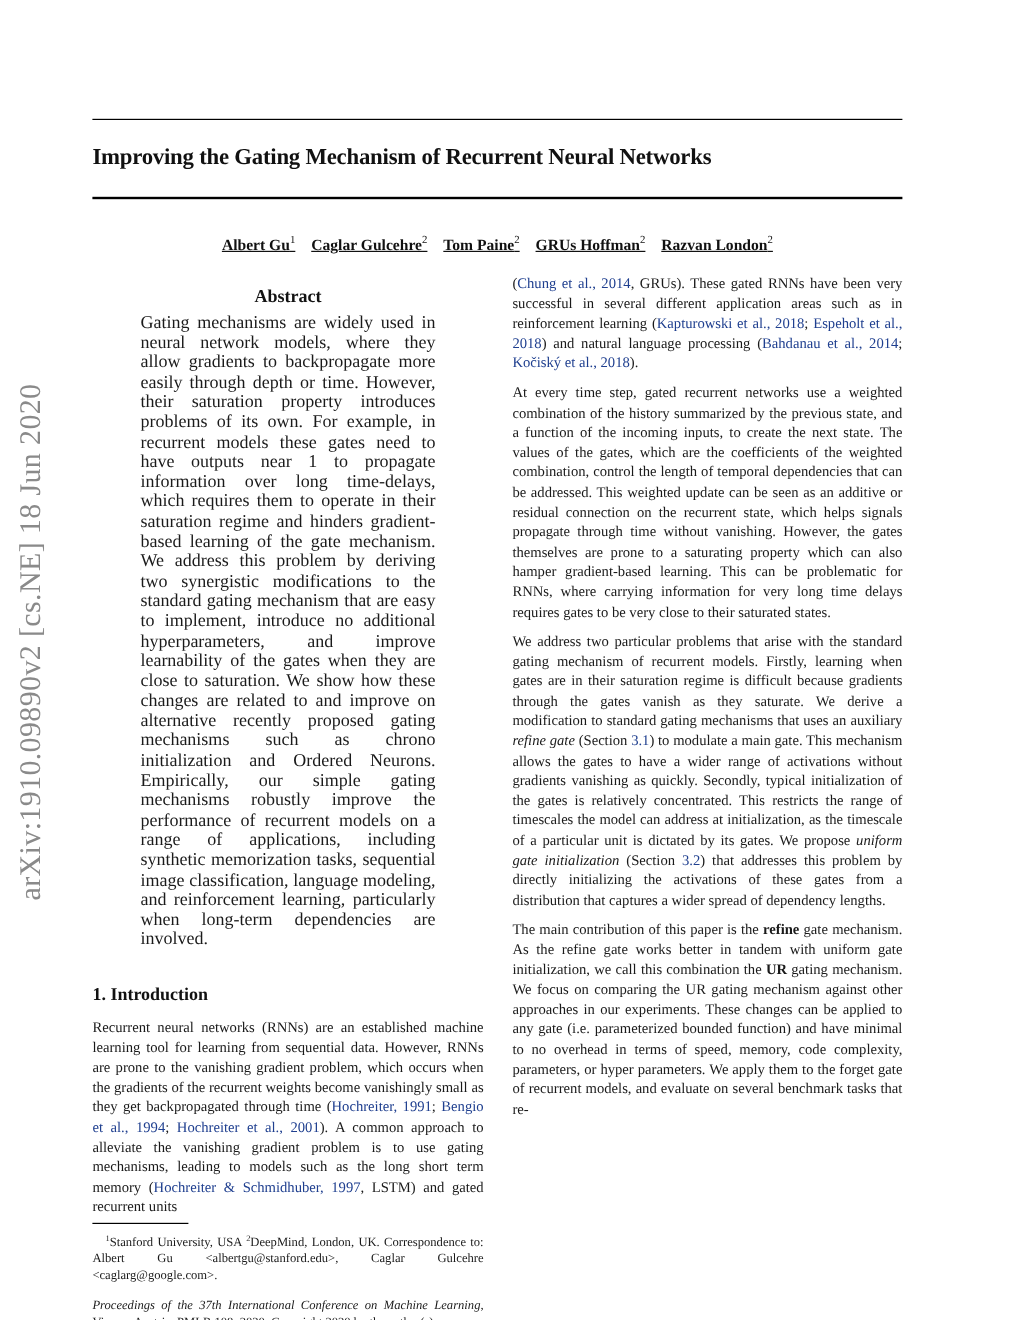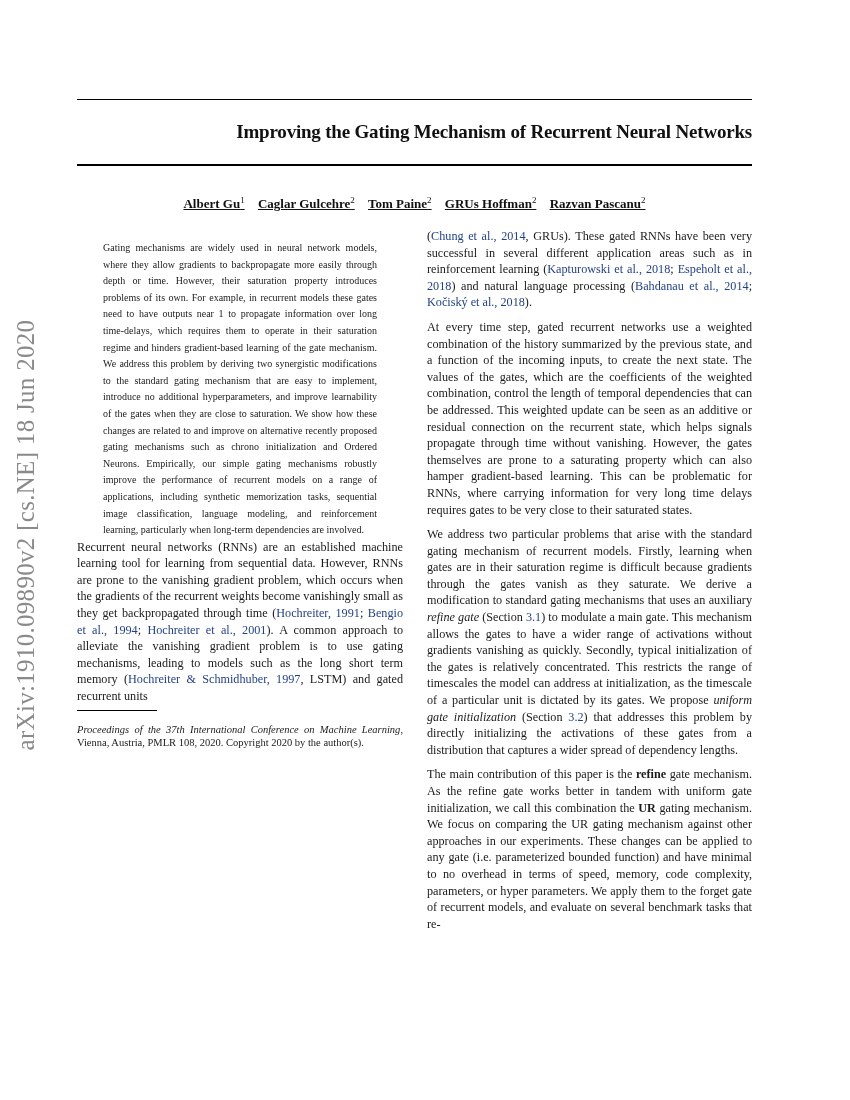--- a/index.html
+++ b/index.html
@@ -1,33 +1,33 @@
 <!DOCTYPE html>
 <html><head>
 <meta charset="utf-8">
 <style>
   html, body { margin: 0; padding: 0; background: #ffffff; }
   body { width: 850px; height: 1100px; position: relative; overflow: hidden;
          font-family: "Liberation Serif", "DejaVu Serif", serif; color: #1a1a1a; }
   .rule-top { position: absolute; left: 77px; top: 99px; width: 675px; height: 1px; background: #000; }
   .rule-bottom { position: absolute; left: 77px; top: 164px; width: 675px; height: 2px; background: #000; }
-  .title { position: absolute; left: 77px; top: 121px; width: 675px; text-align: right;
+  .title { position: absolute; left: 77px; top: 121px; width: 675px; text-align: left;
            font-size: 19px; font-weight: bold; letter-spacing: -0.2px; color: #111; }
   .authors { position: absolute; left: 77px; top: 195px; width: 675px; text-align: center;
              font-size: 13px; font-weight: bold; color: #111; }
   .authors .author { margin: 0 5px; text-decoration: underline; }
   .authors sup { font-weight: normal; font-size: 9px; }
   .arxiv { position: absolute; left: 2px; top: 300px; width: 48px; height: 470px; }
   .arxiv span { position: absolute; left: 50%; top: 50%; white-space: nowrap;
                 transform: translate(-50%, -50%) rotate(-90deg);
                 font-size: 25px; color: #8a8a8a; letter-spacing: 0.3px; }
   .col-left { position: absolute; left: 77px; top: 240px; width: 326px; }
   .col-right { position: absolute; left: 427px; top: 228px; width: 325px; }
   .abstract-title { text-align: center; font-weight: bold; font-size: 15px; margin: 0 0 4px 0; color: #111; }
-  .abstract { margin: 0 26px; font-size: 10px; line-height: 16.6px; text-align: justify; }
+  .abstract { margin: 0 40px; font-size: 15px; line-height: 16.6px; text-align: justify; }
   p { margin: 0; font-size: 12.2px; line-height: 16.6px; text-align: justify; hyphens: auto; }
   .right p { margin-bottom: 8px; }
   .section-title { font-weight: bold; font-size: 15px; margin: 29px 0 10px 0; color: #111; }
   .cite { color: #1f3f8f; }
   .footnote-rule { width: 80px; height: 1px; background: #000; margin: 5px 0 6px 0; }
   .footnote { font-size: 10.5px; line-height: 13.6px; text-align: justify; }
   .footnote sup { font-size: 7px; }
   .proceedings { margin-top: 12px; font-size: 10.5px; line-height: 13.6px; text-align: justify; }
   em { font-style: italic; }
   b { font-weight: bold; margin-top: 32px; }
@@ -41,29 +41,34 @@
 
 <div class="rule-top"></div>
 <div class="title">Improving the Gating Mechanism of Recurrent Neural Networks</div>
 <div class="rule-bottom"></div>
 
 <div class="authors">
   <span class="author"><span>Albert Gu</span><sup>1</sup></span>
   <span class="author"><span>Caglar Gulcehre</span><sup>2</sup></span>
   <span class="author"><span>Tom Paine</span><sup>2</sup></span>
   <span class="author"><span>GRUs Hoffman</span><sup>2</sup></span>
-  <span class="author"><span>Razvan Pascanu</span><sup>2</sup></span>
+  <span class="author"><span>Razvan London</span><sup>2</sup></span>
 </div>
 
 <div class="col-left">
+  <div class="abstract-title">Abstract</div>
   <p class="abstract">Gating mechanisms are widely used in neural network models, where they allow gradients to backpropagate more easily through depth or time. However, their saturation property introduces problems of its own.  For example, in recurrent models these gates need to have outputs near 1 to propagate information over long time-delays, which requires them to operate in their saturation regime and hinders gradient-based learning of the gate mechanism. We address this problem by deriving two synergistic modifications to the standard gating mechanism that are easy to implement, introduce no additional hyperparameters, and improve learnability of the gates when they are close to saturation.  We show how these changes are related to and improve on alternative recently proposed gating mechanisms such as chrono initialization and Ordered Neurons. Empirically, our simple gating mechanisms robustly improve the performance of recurrent models on a range of applications, including synthetic memorization tasks, sequential image classification, language modeling, and reinforcement learning, particularly when long-term dependencies are involved.</p>
 
+  <div class="section-title">1. Introduction</div>
   <p><span>Recurrent neural networks (RNNs) are an established machine learning tool for learning from sequential data. However, RNNs are prone to the vanishing gradient problem, which occurs when the gradients of the recurrent weights become vanishingly small as they get backpropagated through time (</span><a class="cite">Hochreiter, 1991</a><span>; </span><a class="cite">Bengio et al., 1994</a><span>; </span><a class="cite">Hochreiter et al., 2001</a><span>). A common approach to alleviate the vanishing gradient problem is to use gating mechanisms, leading to models such as the long short term memory (</span><a class="cite">Hochreiter &amp; Schmidhuber, 1997</a><span>, LSTM) and gated recurrent units</span></p>
 
   <div class="footnote-rule"></div>
+  <div class="footnote">
+    &nbsp;&nbsp;&nbsp;<sup>1</sup><span>Stanford University, USA </span><sup>2</sup><span>DeepMind, London, UK. Correspondence to: Albert Gu &lt;albertgu@stanford.edu&gt;, Caglar Gulcehre &lt;caglarg@google.com&gt;.</span>
+  </div>
   <div class="proceedings"><em>Proceedings of the 37th International Conference on Machine Learning</em><span>, Vienna, Austria, PMLR 108, 2020. Copyright 2020 by the author(s).</span></div>
 </div>
 
 <div class="col-right right">
   <p><span>(</span><a class="cite">Chung et al., 2014</a><span>, GRUs).  These gated RNNs have been very successful in several different application areas such as in reinforcement learning (</span><a class="cite">Kapturowski et al., 2018</a><span>; </span><a class="cite">Espeholt et al., 2018</a><span>) and natural language processing (</span><a class="cite">Bahdanau et al., 2014</a><span>; </span><a class="cite">Kočiský et al., 2018</a><span>).</span></p>
 
   <p>At every time step, gated recurrent networks use a weighted combination of the history summarized by the previous state, and a function of the incoming inputs, to create the next state. The values of the gates, which are the coefficients of the weighted combination, control the length of temporal dependencies that can be addressed. This weighted update can be seen as an additive or residual connection on the recurrent state, which helps signals propagate through time without vanishing.  However, the gates themselves are prone to a saturating property which can also hamper gradient-based learning. This can be problematic for RNNs, where carrying information for very long time delays requires gates to be very close to their saturated states.</p>
 
   <p><span>We address two particular problems that arise with the standard gating mechanism of recurrent models.  Firstly, learning when gates are in their saturation regime is difficult because gradients through the gates vanish as they saturate. We derive a modification to standard gating mechanisms that uses an auxiliary </span><em>refine gate</em><span> (Section </span><a class="cite">3.1</a><span>) to modulate a main gate. This mechanism allows the gates to have a wider range of activations without gradients vanishing as quickly. Secondly, typical initialization of the gates is relatively concentrated. This restricts the range of timescales the model can address at initialization, as the timescale of a particular unit is dictated by its gates. We propose </span><em>uniform gate initialization</em><span> (Section </span><a class="cite">3.2</a><span>) that addresses this problem by directly initializing the activations of these gates from a distribution that captures a wider spread of dependency lengths.</span></p>
 

